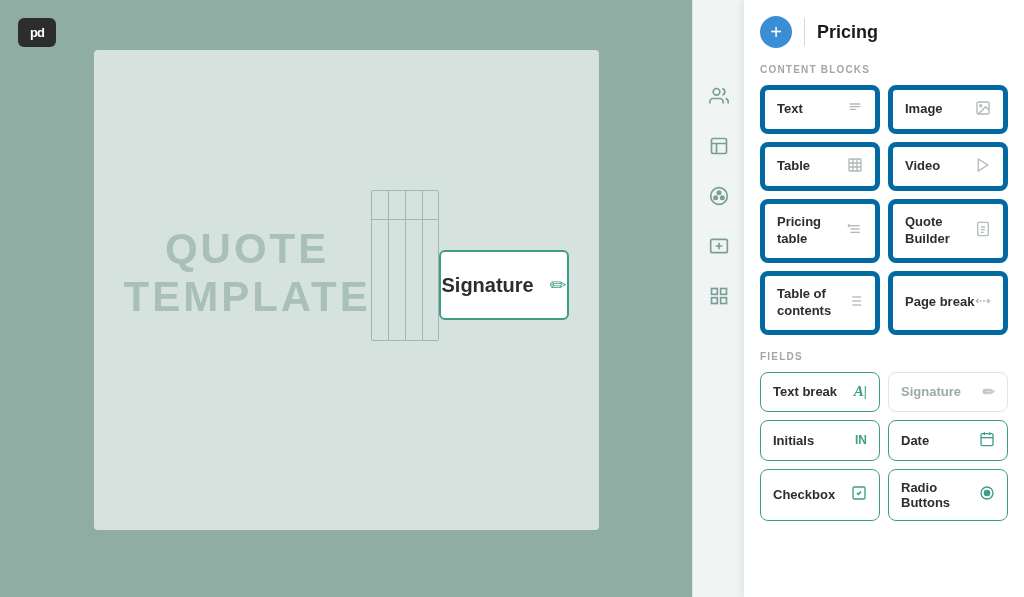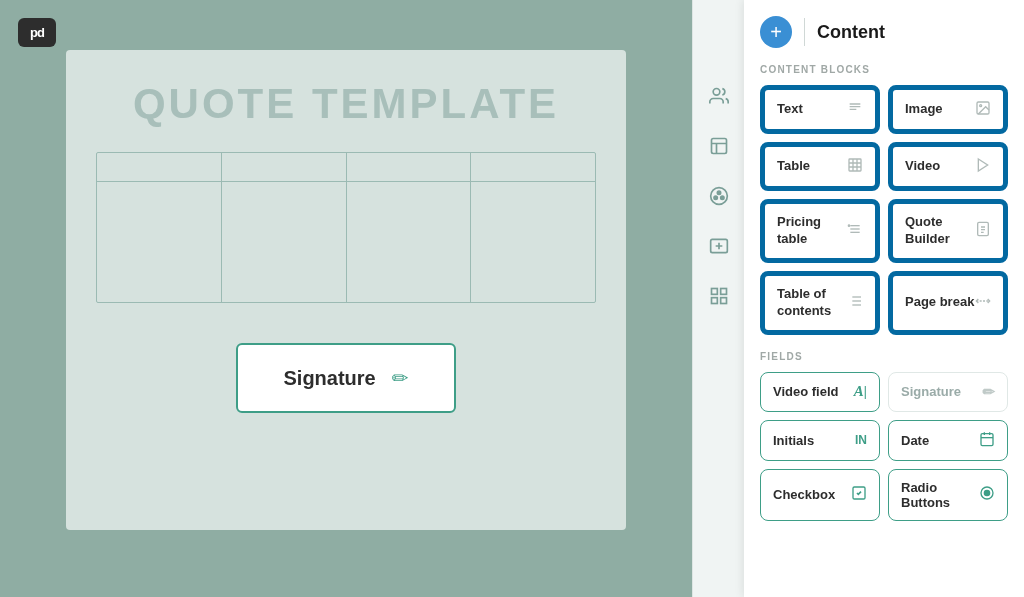--- a/index.html
+++ b/index.html
@@ -36,26 +36,26 @@
       justify-content: center;
       color: white;
       font-size: 13px;
       font-weight: bold;
       letter-spacing: -1px;
     }
 
     
     .document-canvas {
       background: #d6e2de;
-      width: 560px;
+      width: 505px;
       min-height: 480px;
       border-radius: 4px;
       margin-top: 30px;
       display: flex;
-      flex-direction: column;
+      flex-direction: row;
       align-items: center;
       padding: 30px 30px 40px;
     }
 
     .doc-title {
       font-size: 42px;
       font-weight: 800;
       color: #a8bfba;
       letter-spacing: 3px;
       text-transform: uppercase;
@@ -350,21 +350,21 @@
     </div>
   </div>
 
   <div class="content-panel">
 
     <div class="plus-btn-row">
       <div class="plus-btn">
         <span>+</span>
       </div>
       <div class="panel-divider"></div>
-      <span class="panel-title">Content</span>
+      <span class="panel-title">Pricing</span>
     </div>
 
     <div class="section-label">CONTENT BLOCKS</div>
 
     <div class="blocks-grid">
 
       <div class="block-item">
         <span class="block-item-left">Text</span>
         <span class="block-item-icon">
           <svg width="16" height="16" viewBox="0 0 24 24" fill="none" stroke="#b0bab8" stroke-width="2">
@@ -448,21 +448,21 @@
           </svg>
         </span>
       </div>
     </div>
 
     <div class="section-label">FIELDS</div>
 
     <div class="fields-grid">
 
       <div class="field-item">
-        <span class="field-item-left">Video field</span>
+        <span class="field-item-left">Text break</span>
         <span class="field-item-icon" style="font-style:italic; font-family: serif; font-weight:bold;">A|</span>
       </div>
 
       <div class="field-item-gray">
         <span class="field-item-left">Signature</span>
         <span class="field-item-icon" style="color:#c0cac8;">✏</span>
       </div>
 
       <div class="field-item">
         <span class="field-item-left">Initials</span>

